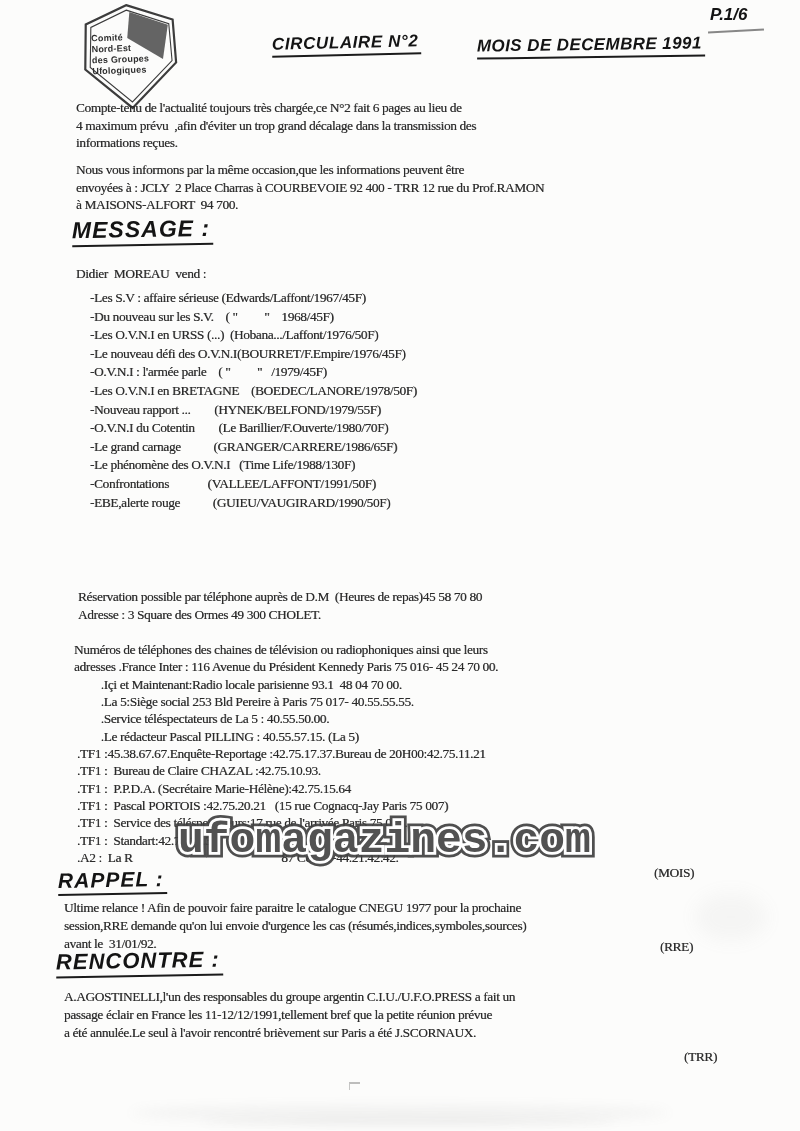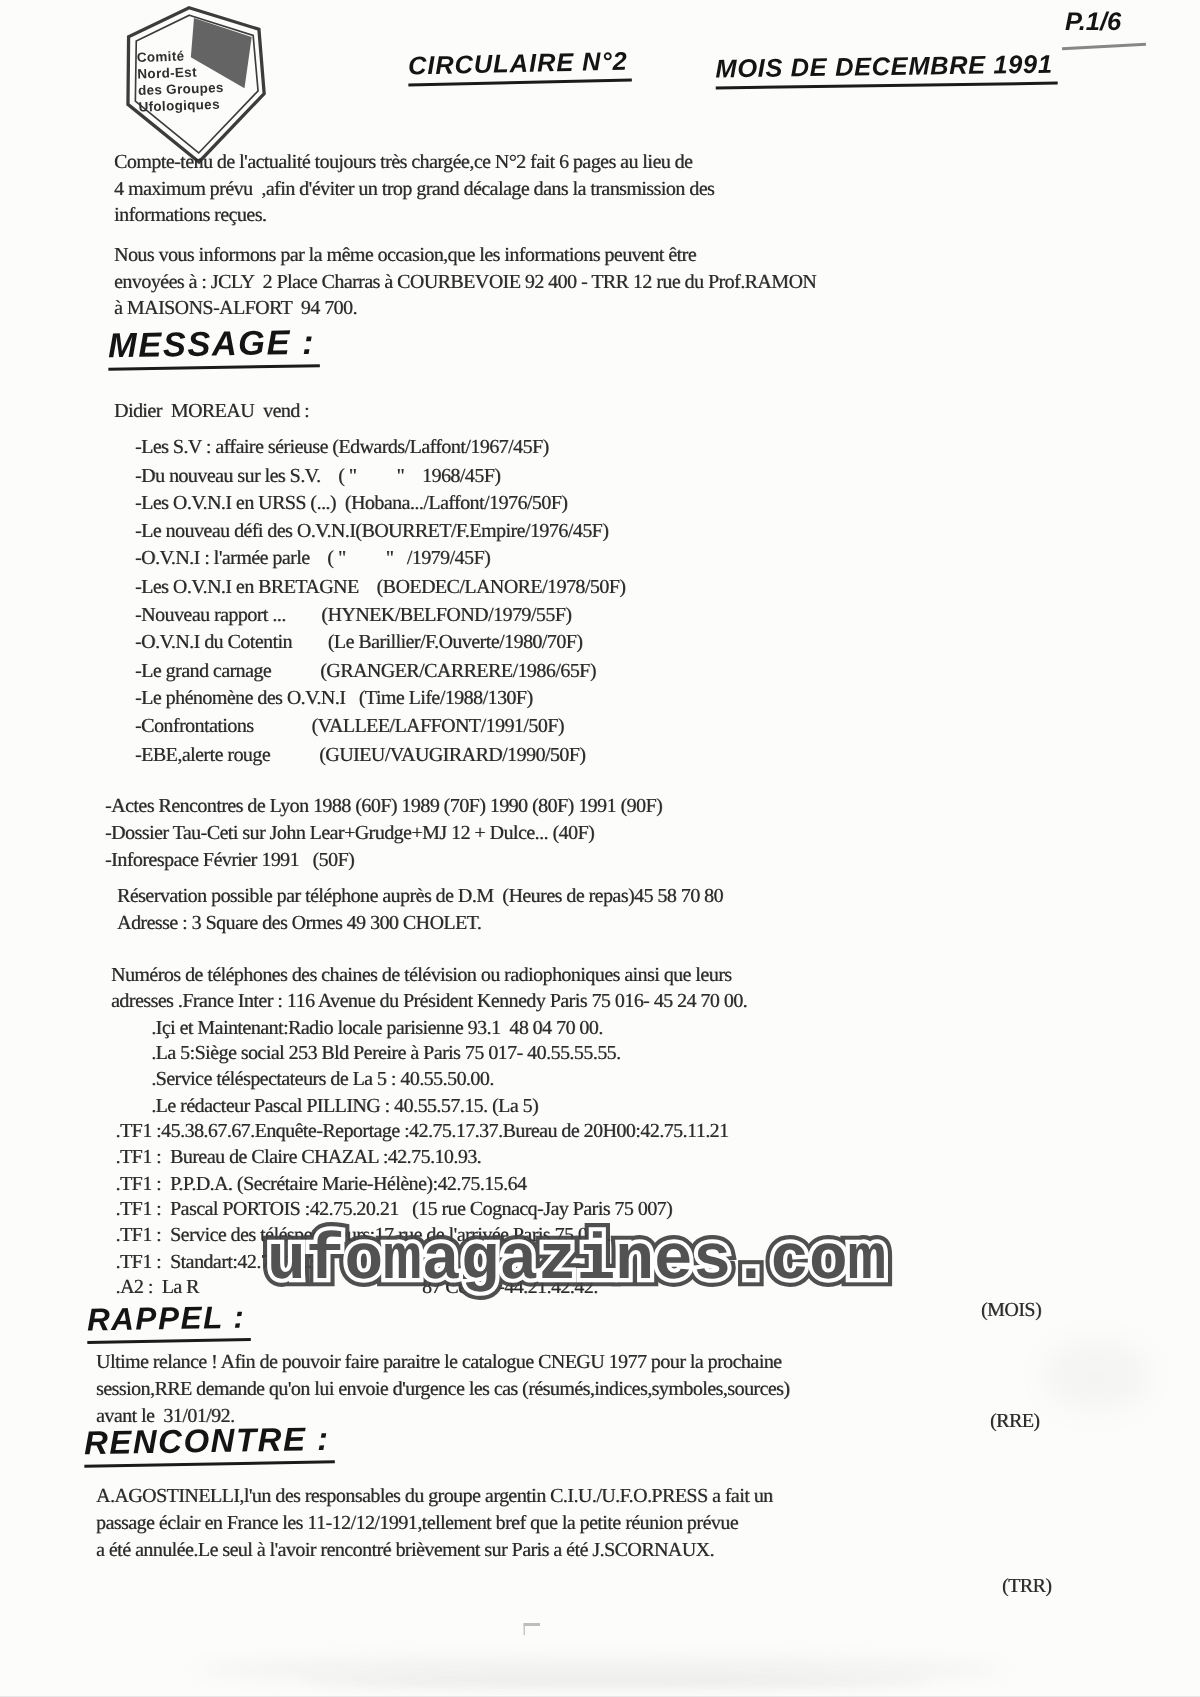--- a/index.html
+++ b/index.html
@@ -104,23 +104,20 @@
 -Les O.V.N.I en URSS (...)  (Hobana.../Laffont/1976/50F)
 -Le nouveau défi des O.V.N.I(BOURRET/F.Empire/1976/45F)
 -O.V.N.I : l'armée parle    ( "         "   /1979/45F)
 -Les O.V.N.I en BRETAGNE    (BOEDEC/LANORE/1978/50F)
 -Nouveau rapport ...        (HYNEK/BELFOND/1979/55F)
 -O.V.N.I du Cotentin        (Le Barillier/F.Ouverte/1980/70F)
 -Le grand carnage           (GRANGER/CARRERE/1986/65F)
 -Le phénomène des O.V.N.I   (Time Life/1988/130F)
 -Confrontations             (VALLEE/LAFFONT/1991/50F)
 -EBE,alerte rouge           (GUIEU/VAUGIRARD/1990/50F)</div>
-  <div class="mono lh182" style="left:70px;top:528px;">-Actes Rencontres de Lyon 1988 (60F) 1989 (70F) 1990 (80F) 1991 (90F)
--Dossier Tau-Ceti sur John Lear+Grudge+MJ 12 + Dulce... (40F)
--Inforespace Février 1991   (50F)</div>
   <div class="mono lh182" style="left:78px;top:588px;">Réservation possible par téléphone auprès de D.M  (Heures de repas)45 58 70 80
 Adresse : 3 Square des Ormes 49 300 CHOLET.</div>
 
   <div class="mono lh173" style="left:74px;top:641px;">Numéros de téléphones des chaines de télévision ou radiophoniques ainsi que leurs
 adresses .France Inter : 116 Avenue du Président Kennedy Paris 75 016- 45 24 70 00.
          .Içi et Maintenant:Radio locale parisienne 93.1  48 04 70 00.
          .La 5:Siège social 253 Bld Pereire à Paris 75 017- 40.55.55.55.
          .Service téléspectateurs de La 5 : 40.55.50.00.
          .Le rédacteur Pascal PILLING : 40.55.57.15. (La 5)
  .TF1 :45.38.67.67.Enquête-Reportage :42.75.17.37.Bureau de 20H00:42.75.11.21
@@ -139,21 +136,21 @@
 session,RRE demande qu'on lui envoie d'urgence les cas (résumés,indices,symboles,sources)
 avant le  31/01/92.</div>
   <div class="mono" style="left:660px;top:938px;">(RRE)</div>
 
   <div class="hand tilt3" style="left:56px;top:948px;font-size:22px;letter-spacing:1px;">
     <span class="u">RENCONTRE :</span>
   </div>
   <div class="mono lh182" style="left:64px;top:988px;">A.AGOSTINELLI,l'un des responsables du groupe argentin C.I.U./U.F.O.PRESS a fait un
 passage éclair en France les 11-12/12/1991,tellement bref que la petite réunion prévue
 a été annulée.Le seul à l'avoir rencontré brièvement sur Paris a été J.SCORNAUX.</div>
-  <div class="mono" style="left:668px;top:1048px;text-align:center;">(TRR)</div>
+  <div class="mono" style="left:684px;top:1048px;text-align:center;">(TRR)</div>
 
   <div class="wm">
     <span class="wm-outer">ufomagazines.com</span>
     <span class="wm-mid">ufomagazines.com</span>
     <span class="wm-fill">ufomagazines.com</span>
   </div>
 
   <div class="smudge smudge-bottom"></div>
   <div class="smudge smudge-bottom2"></div>
   <div class="smudge smudge-right"></div>

